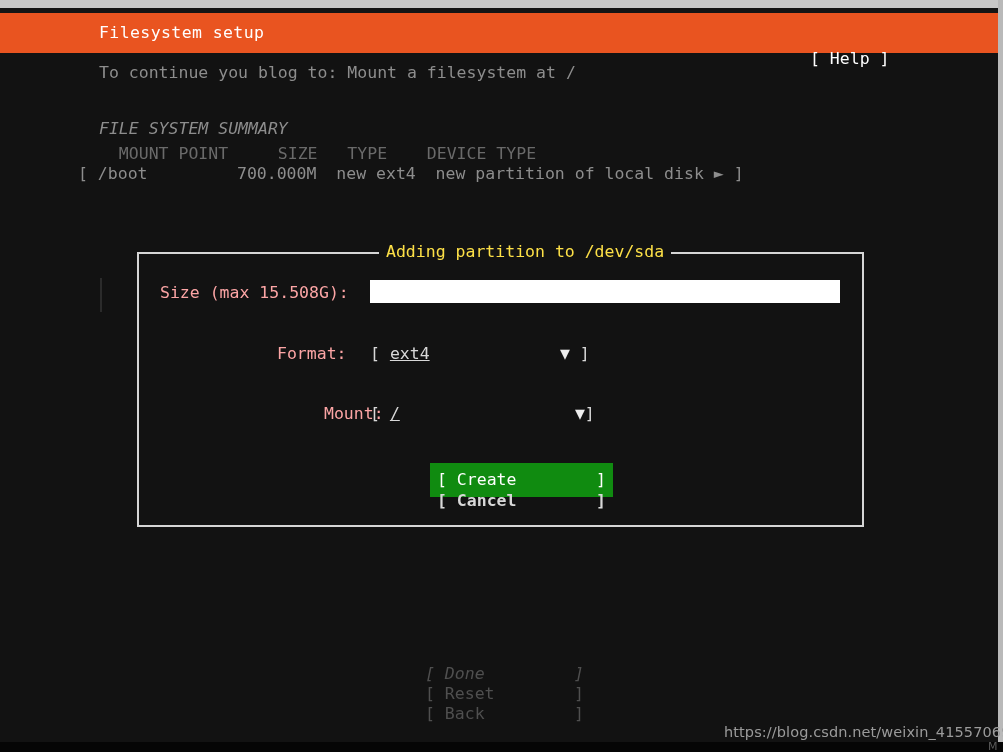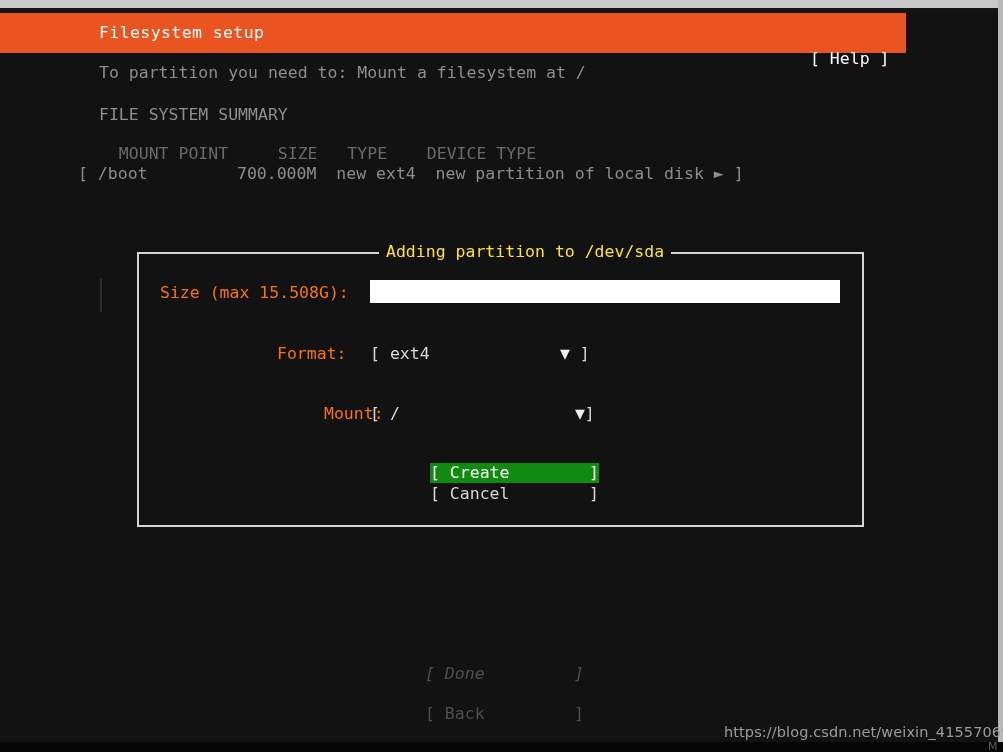--- a/index.html
+++ b/index.html
@@ -43,21 +43,21 @@
     position: absolute;
     left: 0; bottom: 0;
     width: 1003px; height: 10px;
     background: #050505;
   }
 
   
   .header-bar {
     position: absolute;
     left: 0; top: 13px;
-    width: 906px; height: 40px;
+    width: 998px; height: 40px;
     background: #e95420;
   }
   .header-title {
     position: absolute;
     left: 99px; top: 10px;
     color: #ffffff;
     letter-spacing: 0.4px;
     white-space: pre;
   }
   .header-help {
@@ -74,21 +74,21 @@
     white-space: pre;
   }
   .dim {
     color: #8d8d8d;
   }
   .dimmer {
     color: #6a6a6a;
   }
 
   .continue-line { left: 99px; top: 63px; }
-  .summary-head  { left: 99px; top: 105px; }
+  .summary-head  { left: 99px; top: 119px; font-style: italic; }
 
   
   .tbl-head { left: 99px; top: 144px; }
   .tbl-row  { left: 78px; top: 164px; }
 
   
   .ghost-rule {
     position: absolute;
     left: 100px; top: 278px;
     width: 2px; height: 34px;
@@ -109,21 +109,21 @@
     left: 379px; top: 242px;
     background: #121212;
     padding: 0 7px;
     color: #fde047;
     white-space: pre;
   }
 
   .field-label {
     position: absolute;
     white-space: pre;
-    color: #f97316;
+    color: #fca5a5;
     text-align: left;
   }
   .lbl-size   { left: 160px; top: 283px; }
   .lbl-format { left: 277px; top: 344px; }
   .lbl-mount  { left: 287px; top: 404px; margin-left: 37px; }
 
   .size-input {
     position: absolute;
     left: 370px; top: 280px;
     width: 470px; height: 23px;
@@ -138,39 +138,39 @@
   }
 
   .select-wrap {
     position: absolute;
     white-space: pre;
     color: #d8d8d8;
   }
   .sel-format { left: 370px; top: 344px; }
   .sel-mount  { left: 370px; top: 404px; }
   .sel-bracket { color: #d8d8d8; }
-  .sel-value { display: inline-block; }
+  .sel-value { display: inline-block; text-decoration: underline; }
   .sel-fmt-value { width: 170px; }
   .sel-mnt-value { width: 185px; }
   .sel-arrow { color: #eeeeee; }
 
   
   .btn {
     position: absolute;
     white-space: pre;
     color: #d8d8d8;
-    padding: 0;
+    padding: 7px;
   }
   .btn-create {
     left: 430px; top: 463px;
     background: #108b10;
     color: #ffffff;
   }
   .btn-cancel {
-    left: 430px; top: 484px;
+    left: 430px; top: 484px; font-weight: bold;
   }
 
   
   .nav-btn {
     position: absolute;
     white-space: pre;
     color: #4f4f4f;
   }
   .nav-done  { left: 425px; top: 664px; font-style: italic; }
   .nav-reset { left: 425px; top: 684px; }
@@ -201,21 +201,21 @@
 
   <div class="chrome-top"></div>
   <div class="chrome-top-inner"></div>
   <div class="chrome-right"></div>
 
   <div class="header-bar">
     <div class="header-title">Filesystem setup</div>
     <div class="header-help">[ Help ]</div>
   </div>
 
-  <div class="line dim continue-line">To partition you need to: Mount a filesystem at /</div>
+  <div class="line dim continue-line">To continue you blog to: Mount a filesystem at /</div>
   <div class="line dim summary-head">FILE SYSTEM SUMMARY</div>
 
   <div class="line dimmer tbl-head">  MOUNT POINT     SIZE   TYPE    DEVICE TYPE</div>
   <div class="line dim tbl-row">[ /boot         700.000M  new ext4  new partition of local disk ► ]</div>
 
   <div class="ghost-rule"></div>
 
   <div class="dialog"></div>
   <div class="dialog-title">Adding partition to /dev/sda</div>
 
@@ -225,20 +225,21 @@
   <div class="field-label lbl-format">Format:</div>
   <div class="select-wrap sel-format"><span class="sel-bracket">[</span> <span class="sel-value sel-fmt-value">ext4</span><span class="sel-arrow">▼</span> <span class="sel-bracket">]</span></div>
 
   <div class="field-label lbl-mount">Mount:</div>
   <div class="select-wrap sel-mount"><span class="sel-bracket">[</span> <span class="sel-value sel-mnt-value">/</span><span class="sel-arrow">▼</span><span class="sel-bracket">]</span></div>
 
   <div class="btn btn-create">[ Create        ]</div>
   <div class="btn btn-cancel">[ Cancel        ]</div>
 
   <div class="nav-btn nav-done">[ Done         ]</div>
+  <div class="nav-btn nav-reset">[ Reset        ]</div>
   <div class="nav-btn nav-back">[ Back         ]</div>
 
   <div class="chrome-bottom"></div>
 
   <div class="watermark">https://blog.csdn.net/weixin_41557069</div>
   <div class="watermark-m">M</div>
 
 </div>
 
 </body></html>

